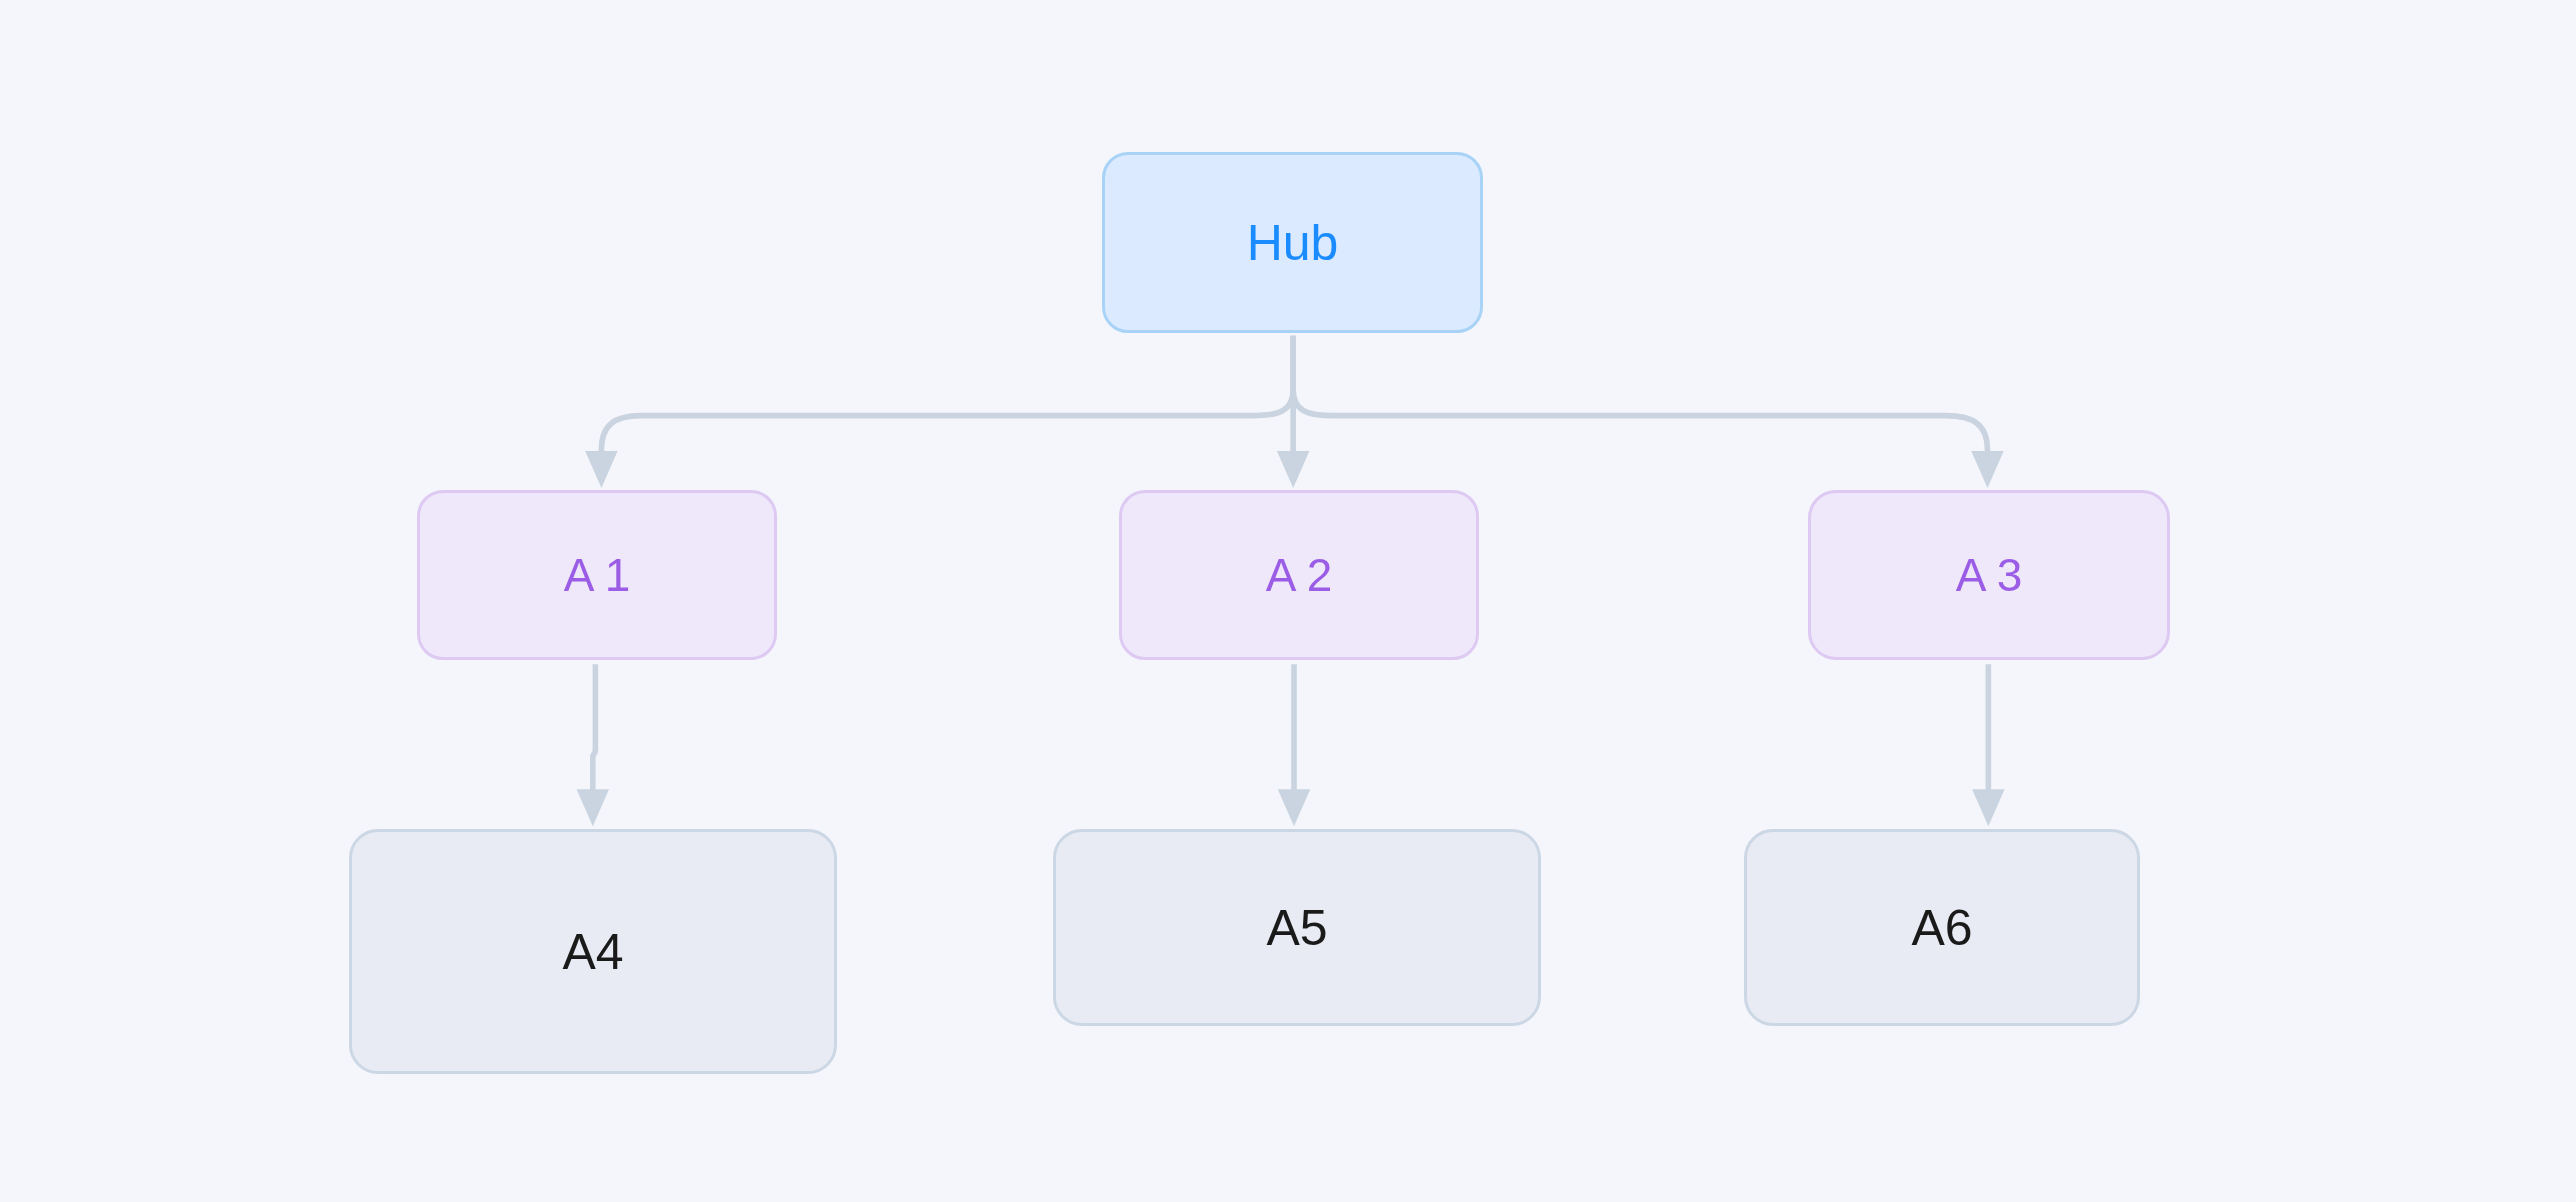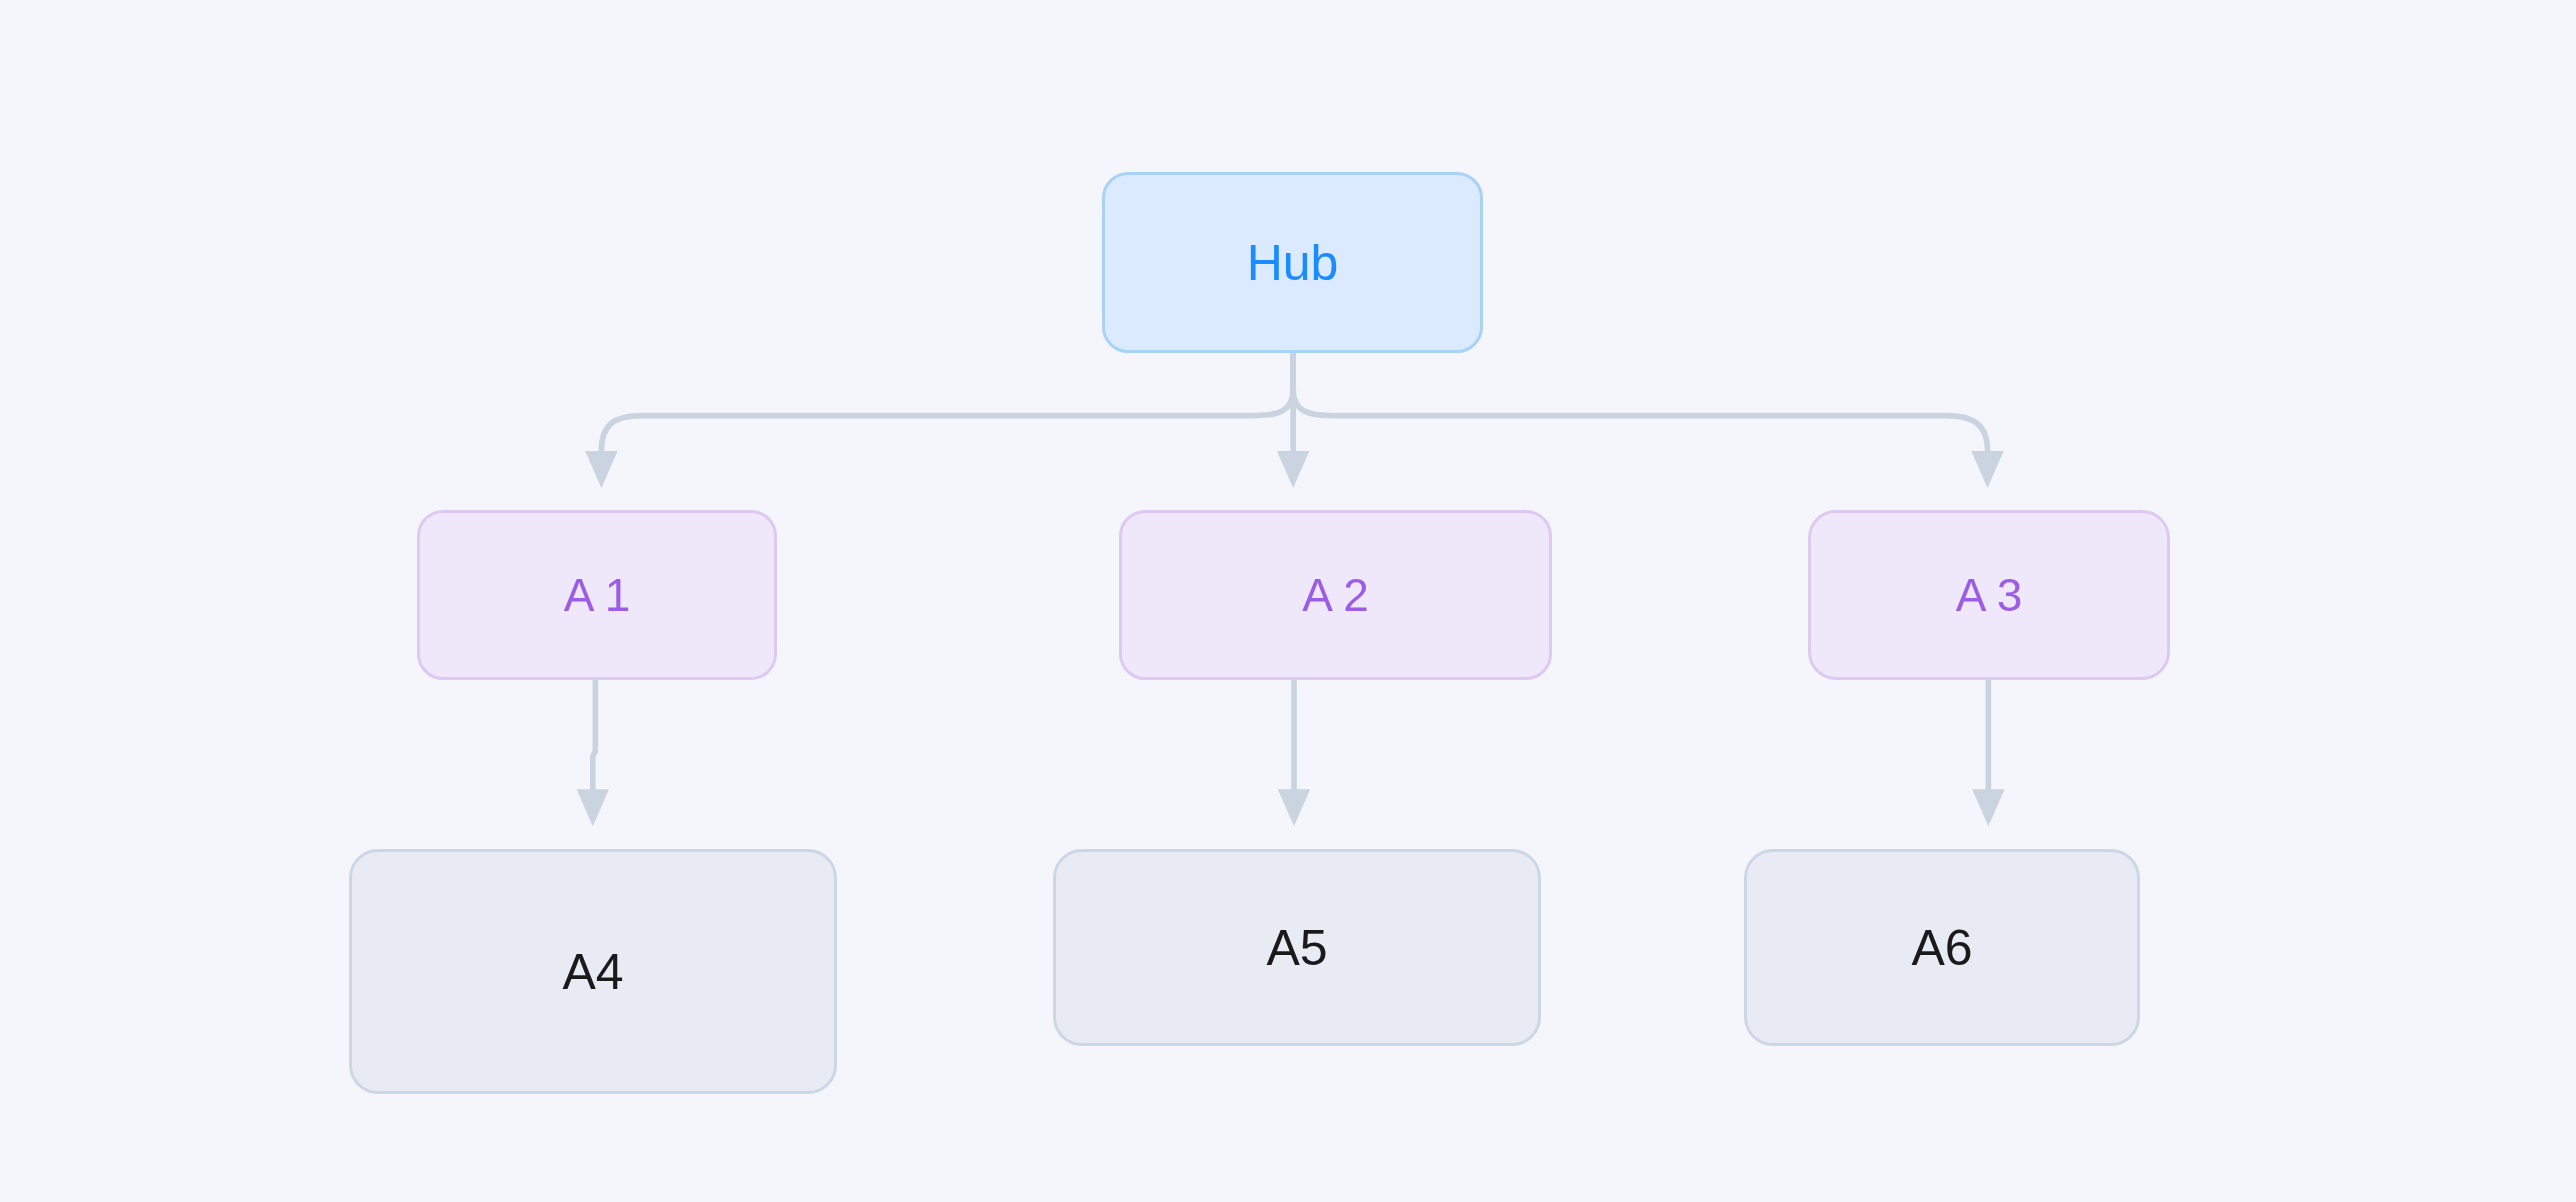--- a/index.html
+++ b/index.html
@@ -28,21 +28,20 @@
     pointer-events: none;
   }
   .node {
     position: absolute;
     box-sizing: border-box;
     display: flex;
     align-items: center;
     justify-content: center;
     border-style: solid;
     user-select: none;
-    margin-top: 20px;
   }
   .node-label {
     display: block;
     line-height: 1;
     white-space: pre;
   }
   .node-hub {
     background: #dbeafe;
     border-color: #a8d3f7;
     border-width: 3.4px;
@@ -99,21 +98,21 @@
   </svg>
 
   <div class="node node-hub" style="left:1102px; top:152px; width:381px; height:181px;">
     <span class="node-label">Hub</span>
   </div>
 
   <div class="node node-mid" style="left:417px; top:490px; width:360px; height:170px;">
     <span class="node-label">A 1</span>
   </div>
 
-  <div class="node node-mid" style="left:1119px; top:490px; width:433px; height:170px;">
+  <div class="node node-mid" style="left:1119px; top:490px; width:360px; height:170px;">
     <span class="node-label">A 2</span>
   </div>
 
   <div class="node node-mid" style="left:1808px; top:490px; width:362px; height:170px;border-radius:28px;">
     <span class="node-label">A 3</span>
   </div>
 
   <div class="node node-leaf" style="left:349px; top:829px; width:488px; height:245px;text-align:center;">
     <span class="node-label">A4</span>
   </div>

